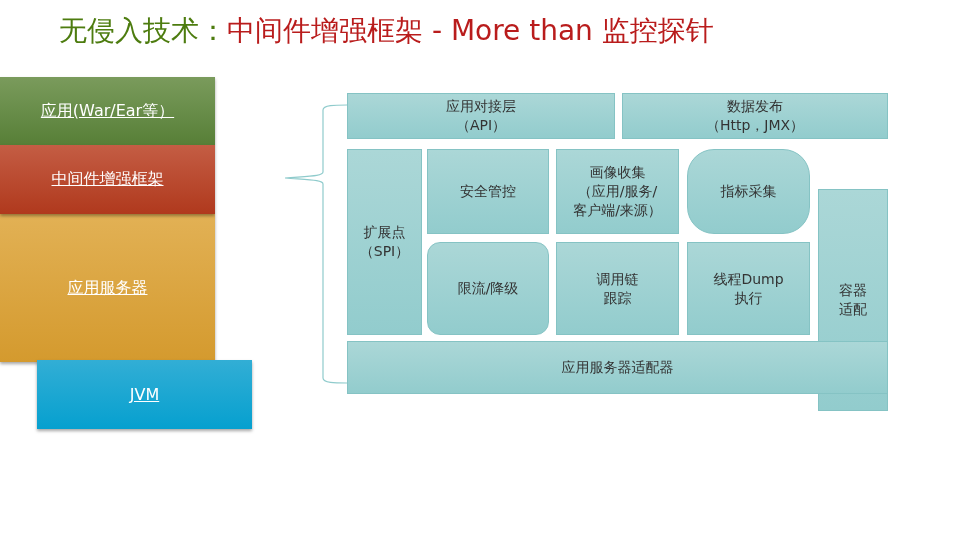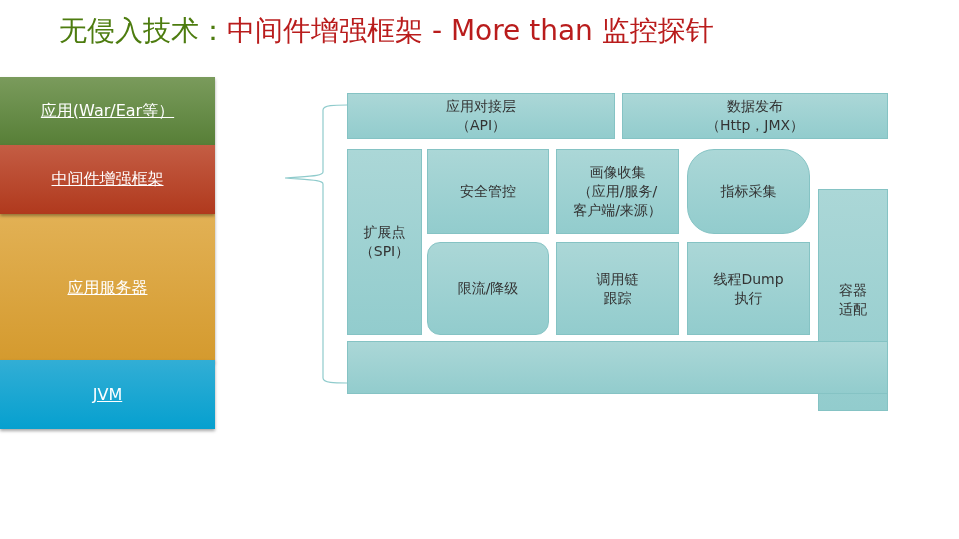--- a/index.html
+++ b/index.html
@@ -6,21 +6,21 @@
   body { width:959px; height:539px; position:relative; background:#ffffff; overflow:hidden;
          font-family:"DejaVu Sans","Liberation Sans",sans-serif; }
   .title { position:absolute; left:59px; top:12px; font-size:28px; white-space:nowrap; letter-spacing:0px; }
   .title .t1 { color:#4d7c0f; }
   .title .t2 { color:#b91c1c; }
   .layer { position:absolute; left:0; width:215px; display:flex; align-items:center; justify-content:center;
            color:#ffffff; font-size:16px; box-shadow:0 2px 3px rgba(0,0,0,0.35);text-decoration:underline; }
   .l-green  { top:77px;  height:68px;  background:linear-gradient(#7a9b5c,#577f37); }
   .l-red    { top:145px; height:69px;  background:linear-gradient(#c45d44,#b0391d); }
   .l-orange { top:214px; height:148px; background:linear-gradient(#e2b155,#d49a2e); }
-  .l-blue   { top:360px; height:69px;  background:linear-gradient(#32aed5,#06a0cf); }
+  .l-blue   { top:360px; height:69px;  background:linear-gradient(#32aed5,#06a0cf);margin-left:37px; }
 
   .brace { position:absolute; left:280px; top:100px; width:70px; height:290px; }
 
   .box { position:absolute; display:flex; flex-direction:column; align-items:center; justify-content:center;
          text-align:center; color:#333333; font-size:14px; line-height:19px;
          background:linear-gradient(#abd7d7,#92cccd); border:1px solid #85c3c4; box-sizing:border-box; }
 </style>
 </head>
 <body>
 
@@ -84,13 +84,14 @@
   <span>线程Dump</span>
   <span>执行</span>
 </div>
 
 <div class="box" style="left:818px;top:149px;width:70px;height:222px;margin-top:40px;">
   <span>容器</span>
   <span>适配</span>
 </div>
 
 <div class="box" style="left:347px;top:341px;width:541px;height:53px;">
+  <span>应用服务器适配器</span>
 </div>
 
 </body></html>

